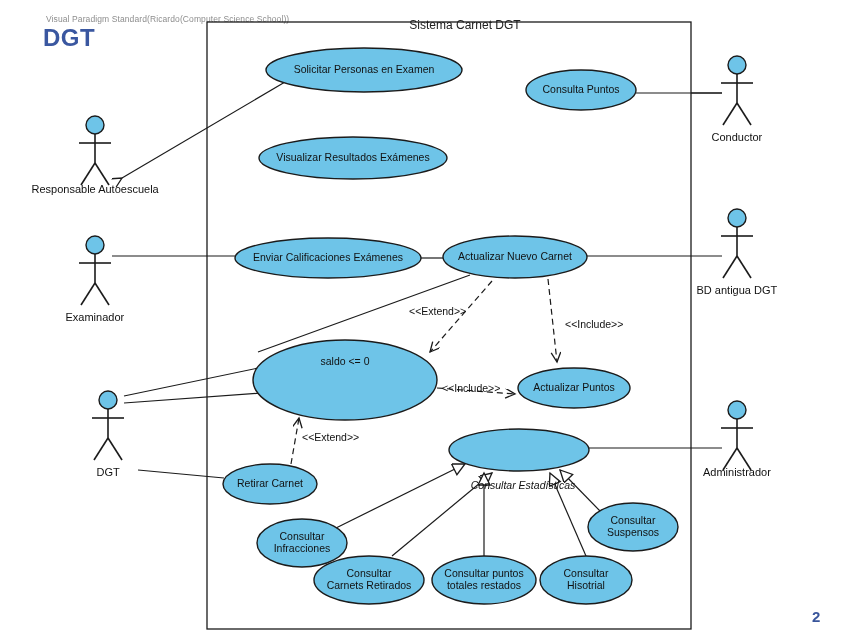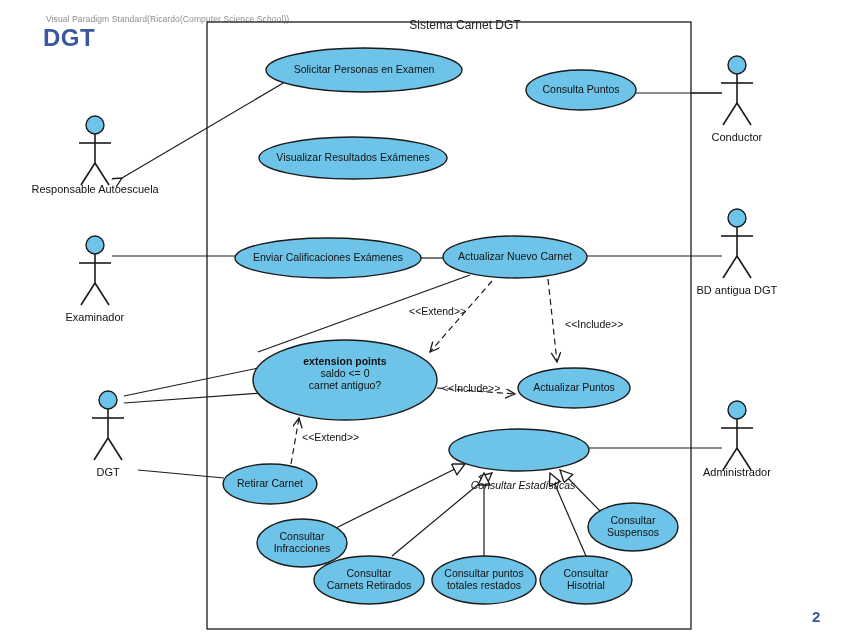--- a/index.html
+++ b/index.html
@@ -165,23 +165,21 @@
       <div class="uc-label" style="width: 124px; left: 519px; top: 84px;">
         <span class="ln">Consulta Puntos</span>
       </div>
       <div class="uc-label" style="width: 200px; left: 228px; top: 252px;">
         <span class="ln">Enviar Calificaciones Exámenes</span>
       </div>
       <div class="uc-label" style="width: 158px; left: 436px; top: 251px;">
         <span class="ln">Actualizar Nuevo Carnet</span>
       </div>
       <div class="uc-label" style="width: 198px; left: 246px; top: 356px;">
-        <span class="ep">extension points</span>
         <span class="ln">saldo &lt;= 0</span>
-        <span class="ln">carnet antiguo?</span>
       </div>
       <div class="uc-label" style="width: 126px; left: 511px; top: 382px;">
         <span class="ln">Actualizar Puntos</span>
       </div>
       <div class="uc-label" style="width: 108px; left: 216px; top: 478px;">
         <span class="ln">Retirar Carnet</span>
       </div>
       <div class="uc-label italic" style="width: 154px; left: 446px; top: 444px; margin-top: 36px;">
         <span class="ln">Consultar Estadísticas</span>
       </div>

